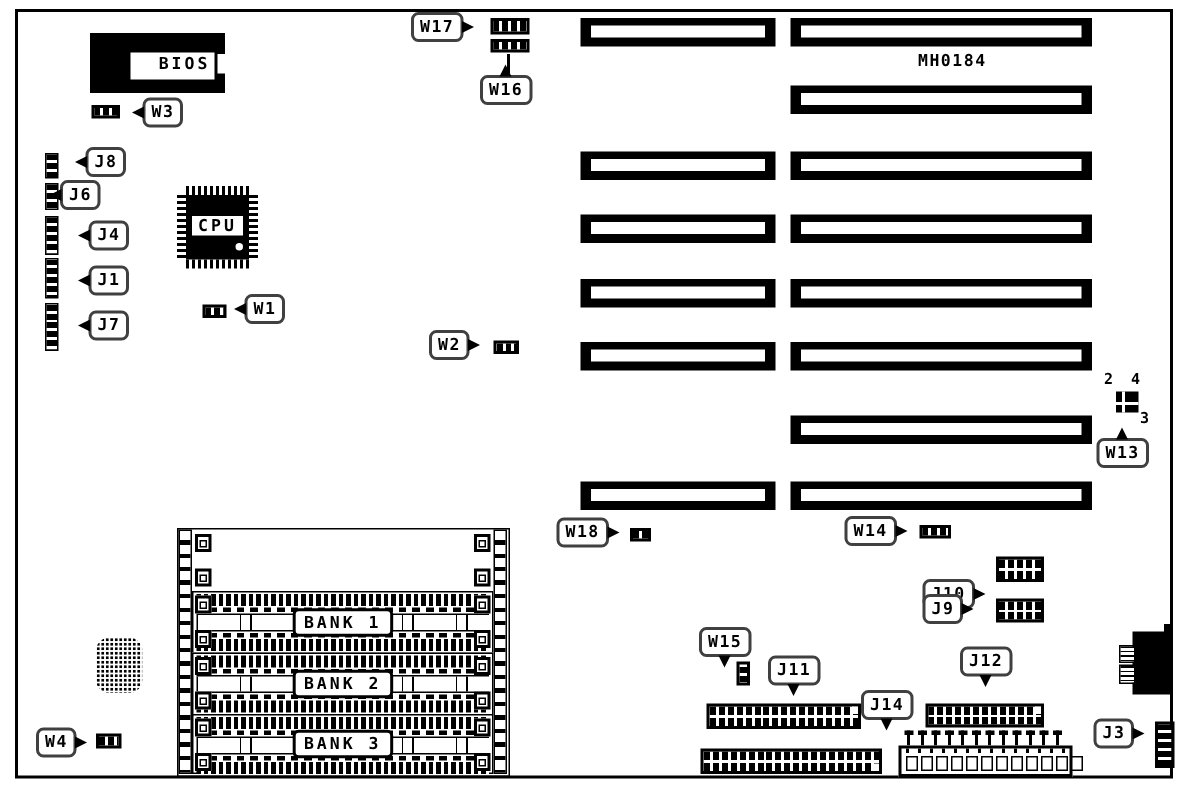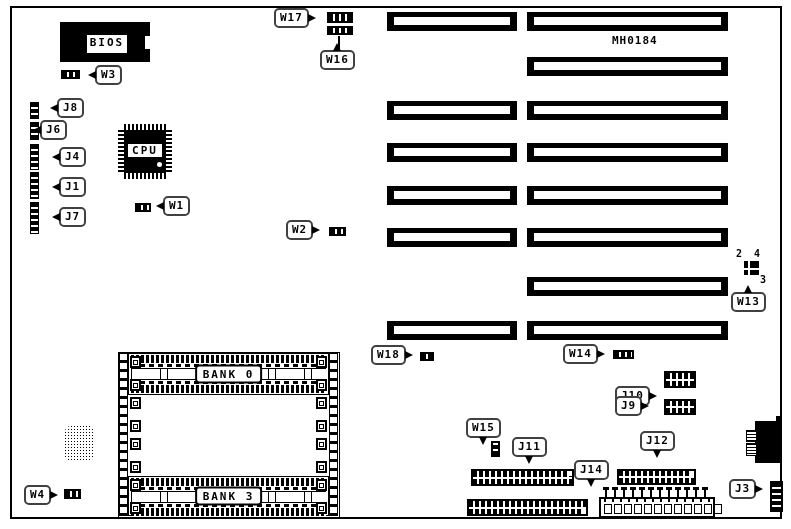--- a/index.html
+++ b/index.html
@@ -103,21 +103,21 @@
   .biosnotch{position:absolute;background:#fff;}
 </style>
 </head>
 <body>
 
 <div id="stage">
   <div class="abs frame"></div>
 
   <div class="abs" style="left:60px;top:22px;width:90px;height:40px;background:#000;">
     <div class="biosnotch" style="left:85px;top:14px;width:5px;height:13px;"></div>
-    <div class="chiplabel" style="left:27px;top:13px;width:40px;height:18px;line-height:15px;">BIOS</div>
+    <div class="chiplabel" style="left:27px;top:13px;width:40px;height:18px;line-height:15px;padding-left:16px;">BIOS</div>
   </div>
 
   <div class="jumper-h" style="left:61px;top:70px;width:15px;height:5px;"></div>
   <div class="callout" style="left:95px;top:65px;">
     <span class="pt pt-l"></span>
     <span>W3</span>
   </div>
 
   <div class="pinv" style="left:30px;top:102px;width:7px;height:15px;"></div>
   <div class="callout" style="left:57px;top:98px;">
@@ -325,27 +325,35 @@
   <div class="speaker" style="left:64px;top:425px;width:31px;height:37px;"></div>
   <div class="callout" style="left:24px;top:485px;">
     <span class="pt pt-r"></span>
     <span>W4</span></div>
   <div class="jumper-h" style="left:64px;top:489px;width:13px;height:6px;"></div>
 
   <div class="bankbox" style="left:118px;top:352px;width:220px;height:164px;"></div>
   <div class="ladder" style="left:119px;top:353px;height:161px;"></div>
   <div class="ladder" style="left:329px;top:353px;height:161px;"></div>
 
-  <div class="bank" style="left:128px;top:353px;width:199px;height:40px;">
+  <div class="bank" style="left:128px;top:394px;width:199px;height:40px;">
     <div class="comb"></div>
     <div class="dashr"></div>
     <div class="midr"></div>
     <div class="dashr"></div>
     <div class="comb"></div>
-    <div class="banklabel">BANK 0</div>
+    <div class="banklabel">BANK 1</div>
+  </div>
+  <div class="bank" style="left:128px;top:435px;width:199px;height:40px;">
+    <div class="comb"></div>
+    <div class="dashr"></div>
+    <div class="midr"></div>
+    <div class="dashr"></div>
+    <div class="comb"></div>
+    <div class="banklabel">BANK 2</div>
   </div>
   <div class="bank" style="left:128px;top:476px;width:199px;height:38px;">
     <div class="comb"></div>
     <div class="dashr"></div>
     <div class="midr"></div>
     <div class="dashr"></div>
     <div class="comb"></div>
     <div class="banklabel">BANK 3</div>
   </div>
 <div class="clip" style="left: 130px; top: 356px;"></div>

